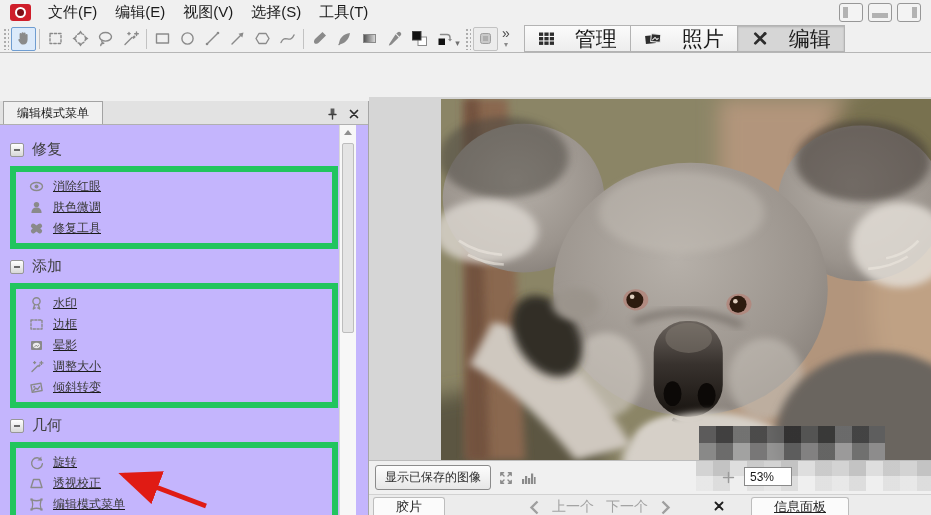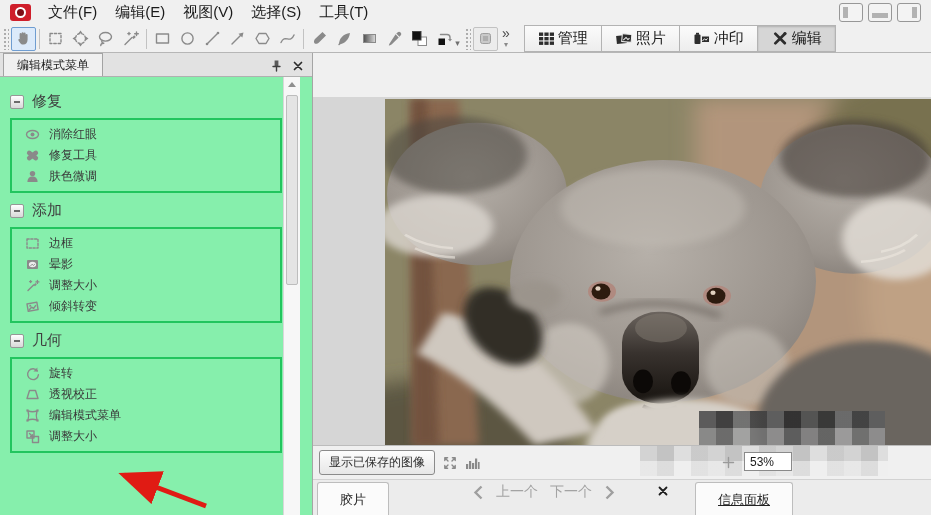--- a/index.html
+++ b/index.html
@@ -27,35 +27,35 @@
   .tool-btn.disabled { border:1px solid #c2c2c2; background:#ececec; }
   .tb-sep { width:1px; height:20px; background:#c2c2c2; margin:0 3px; flex:none; }
   .ico { stroke:#8a8a8a; fill:none; stroke-width:1.4; stroke-linecap:round; stroke-linejoin:round; }
   .ico .f { fill:#8a8a8a; stroke:none; }
   .caret { font-size:9px; color:#707070; margin-left:1px; align-self:flex-end; padding-bottom:2px; }
   .overflow { font-size:14px; color:#4a4a4a; padding:0 4px; line-height:12px; text-align:center; }
   .overflow small { display:block; font-size:8px; color:#8a8a8a; }
 
   
   .mode-tabs { display:flex; height:27px; margin-left:10px; flex:none; }
-  .mode-tab { display:flex; align-items:center; gap:3px; padding:0 13px; font-size:15px; background:linear-gradient(#fbfbfb,#ededed); border:1px solid #b3b3b3; border-right:none; white-space:nowrap; cursor:default; }
+  .mode-tab { display:flex; align-items:center; gap:20px; padding:0 13px; font-size:21px; background:linear-gradient(#fbfbfb,#ededed); border:1px solid #b3b3b3; border-right:none; white-space:nowrap; cursor:default; }
   .mode-tab:last-child { border-right:1px solid #b3b3b3; }
   .mode-tab.active { background:#d6d6d6; box-shadow:inset 0 1px 2px rgba(0,0,0,.18); }
 
   
   .main { display:flex; height:462px; }
-  .left-panel { width:313px; flex:none; background:#86efac; border-right:1px solid #a5a5a5; position:relative; }
+  .left-panel { width:369px; flex:none; background:#c4b5fd; border-right:1px solid #a5a5a5; position:relative;margin-top:48px; }
   .panel-header { height:24px; background:#e2e2e2; border-bottom:1px solid #b0b0b0; display:flex; align-items:flex-end; }
   .panel-tab { height:23px; margin-left:3px; background:#f0f0f0; border:1px solid #a3a3a3; border-bottom:none; padding:0 13px; font-size:12px; display:flex; align-items:center; color:#222; }
   .panel-hdr-btns { margin-left:auto; display:flex; align-items:center; gap:9px; margin-right:8px; padding-bottom:4px; }
   .panel-body { position:absolute; top:24px; bottom:0; left:0; right:30px; overflow:hidden; padding-top:7px; }
   .section-header { display:flex; align-items:center; gap:8px; margin:8px 0 7px 10px; font-size:15px; color:#3f3f3f; }
   .collapse-btn { width:14px; height:14px; border:1px solid #979797; border-radius:2px; background:linear-gradient(#ffffff,#d8d8d8); position:relative; flex:none; }
   .collapse-btn::after { content:""; position:absolute; left:3px; right:3px; top:5px; height:2px; background:#6b6b6b; }
-  .group-box { border:2px solid #22c55e; margin:0 0 2px 10px; padding:4px 6px; }
+  .group-box { border:6px solid #22c55e; margin:0 0 2px 10px; padding:4px 6px;text-decoration:underline; }
   .panel-item { display:flex; align-items:center; gap:9px; height:21px; font-size:12px; color:#3a3a3a; padding-left:7px; cursor:default; }
   .panel-item svg { flex:none; }
   .panel-scrollbar { position:absolute; top:24px; bottom:0; right:12px; width:17px; background:#f7f7f7; border-left:1px solid #d8d8d8; }
   .sb-up { height:15px; display:flex; align-items:center; justify-content:center; }
   .sb-up::after { content:""; width:0; height:0; border-left:4px solid transparent; border-right:4px solid transparent; border-bottom:5px solid #8f8f8f; }
   .sb-thumb { position:absolute; top:18px; left:2px; right:2px; height:190px; background:#e4e4e4; border:1px solid #bdbdbd; border-radius:2px; }
 
   
   .right-col { flex:1; display:flex; flex-direction:column; min-width:0;margin-top:44px; }
   .viewer { flex:1; position:relative; background:#d6d6d6; border-bottom:1px solid #bcbcbc; overflow:hidden; }
@@ -71,21 +71,21 @@
   .mosaic-bar { position:absolute; left:327px; top:0; width:248px; height:30px; opacity:.85; pointer-events:none;
     background:
       repeating-linear-gradient(0deg, rgba(255,255,255,.35) 0 15px, rgba(0,0,0,.05) 15px 30px),
       repeating-linear-gradient(90deg, #dadada 0 17px, #c6c6c6 17px 34px, #e7e7e7 34px 51px, #cfcfcf 51px 68px); }
   .show-saved-btn { border:1px solid #8b8b8b; border-radius:3px; background:linear-gradient(#fdfdfd,#e7e7e7); font-size:12px; color:#2e2e2e; padding:3px 9px; white-space:nowrap; }
   .bt-icon { margin-left:8px; display:flex; align-items:center; }
   .zoom-plus { position:absolute; right:196px; top:9px; }
   .zoom-box { position:absolute; right:139px; top:6px; width:48px; height:19px; background:#fff; border:1px solid #8a8a8a; font-size:12px; color:#1a1a1a; padding:2px 5px; }
 
   
-  .bottom-tabs { height:36px; background:#ececec; position:relative; border-top:1px solid #d2d2d2; }
+  .bottom-tabs { height:21px; background:#ececec; position:relative; border-top:1px solid #d2d2d2; }
   .ftab { position:absolute; top:2px; bottom:-1px; background:#fbfbfb; border:1px solid #bdbdbd; border-bottom:none; border-radius:3px 3px 0 0; font-size:13px; color:#222; display:flex; align-items:center; padding:0 22px; }
   .film-tab { left:4px; }
   .info-tab { left:382px;text-decoration:underline; }
   .nav { position:absolute; left:160px; top:3px; display:flex; align-items:center; gap:12px; color:#a3a3a3; font-size:14px; }
   .close-x { position:absolute; left:344px; top:3px; }
 
   
   .arrow-overlay { position:absolute; left:0; top:0; width:931px; height:515px; z-index:60; pointer-events:none; }
 </style>
 </head>
@@ -253,29 +253,20 @@
       <span>管理</span>
     </div>
     <div class="mode-tab">
       <svg width="18" height="17" viewBox="0 0 18 17">
         <rect x="1.5" y="5.5" width="10" height="8" fill="#2d2d2d" transform="rotate(-6 6.5 9.5)"></rect>
         <rect x="7" y="4" width="9.5" height="8" fill="#2d2d2d" stroke="#f0f0f0" stroke-width="1" transform="rotate(5 11.7 8)"></rect>
         <path d="M8.5,10.5 l2.5-3 2,2 1.5-1.5" stroke="#f0f0f0" stroke-width="1" fill="none" transform="rotate(5 11.7 8)"></path>
       </svg>
       <span>照片</span>
     </div>
-    <div class="mode-tab">
-      <svg width="18" height="17" viewBox="0 0 18 17">
-        <rect x="1.5" y="4.5" width="6" height="9.5" rx="1" fill="#2d2d2d"></rect>
-        <rect x="3" y="2.8" width="3" height="2" fill="#2d2d2d"></rect>
-        <rect x="8.5" y="6" width="8" height="6.5" fill="#2d2d2d" stroke="#f0f0f0" stroke-width="1"></rect>
-        <path d="M9.5,11 l2-2.3 1.5,1.5 1.5-1.8" stroke="#f0f0f0" stroke-width="1" fill="none"></path>
-      </svg>
-      <span>冲印</span>
-    </div>
     <div class="mode-tab active">
       <svg width="18" height="17" viewBox="0 0 18 17">
         <g fill="#2d2d2d">
           <rect x="7.7" y="0.5" width="2.8" height="16" rx="1.2" transform="rotate(45 9 8.5)"></rect>
           <rect x="7.7" y="0.5" width="2.8" height="16" rx="1.2" transform="rotate(-45 9 8.5)"></rect>
           <circle cx="14" cy="3.6" r="1.6"></circle>
         </g>
       </svg>
       <span>编辑</span>
     </div>
@@ -308,41 +299,48 @@
       <div class="group-box">
         <div class="panel-item">
           <svg class="ico" width="15" height="15" viewBox="0 0 15 15">
               <ellipse cx="7.5" cy="7.5" rx="6" ry="4"></ellipse>
               <circle class="f" cx="7.5" cy="7.5" r="2"></circle>
             </svg>
           <span>消除红眼</span>
         </div>
         <div class="panel-item">
           <svg class="ico" width="15" height="15" viewBox="0 0 15 15">
+            <circle class="f" cx="7.5" cy="4.6" r="2.7"></circle>
+              <path class="f" d="M2.4,13 c0-3.7 2.3-5.5 5.1-5.5 s5.1,1.8 5.1,5.5 z"></path>
+          </svg>
+          <span>肤色微调</span>
+        </div>
+        <div class="panel-item">
+          <svg class="ico" width="15" height="15" viewBox="0 0 15 15">
             <g class="f">
                 <rect x="1" y="5.2" width="13" height="4.6" rx="2.3" transform="rotate(-38 7.5 7.5)"></rect>
                 <rect x="1" y="5.2" width="13" height="4.6" rx="2.3" transform="rotate(38 7.5 7.5)"></rect>
               </g>
           </svg>
           <span>修复工具</span>
         </div>
-        <div class="panel-item">
-          <svg class="ico" width="15" height="15" viewBox="0 0 15 15">
-            <circle class="f" cx="7.5" cy="4.6" r="2.7"></circle>
-              <path class="f" d="M2.4,13 c0-3.7 2.3-5.5 5.1-5.5 s5.1,1.8 5.1,5.5 z"></path>
-          </svg>
-          <span>肤色微调</span>
-        </div>
       </div>
 
       <div class="section-header">
         <div class="collapse-btn"></div>
         <span>添加</span>
       </div>
       <div class="group-box">
+        <div class="panel-item">
+          <svg class="ico" width="15" height="15" viewBox="0 0 15 15">
+            <circle cx="7.5" cy="5.3" r="3.6"></circle>
+              <path d="M5.7,8.4 L4.3,13 l1.9-1.1 M9.3,8.4 L10.7,13 l-1.9-1.1"></path>
+          </svg>
+          <span>水印</span>
+        </div>
         <div class="panel-item">
           <svg class="ico" width="15" height="15" viewBox="0 0 15 15">
               <rect x="2" y="3" width="11" height="9" stroke-dasharray="2.2 1.6"></rect>
             </svg>
           <span>边框</span>
         </div>
         <div class="panel-item">
           <svg width="15" height="15" viewBox="0 0 15 15">
             <rect x="2" y="3" width="11" height="9" rx="1" fill="#8a8a8a"></rect>
             <ellipse cx="7.5" cy="7.5" rx="3.6" ry="2.7" fill="#ececec"></ellipse>

